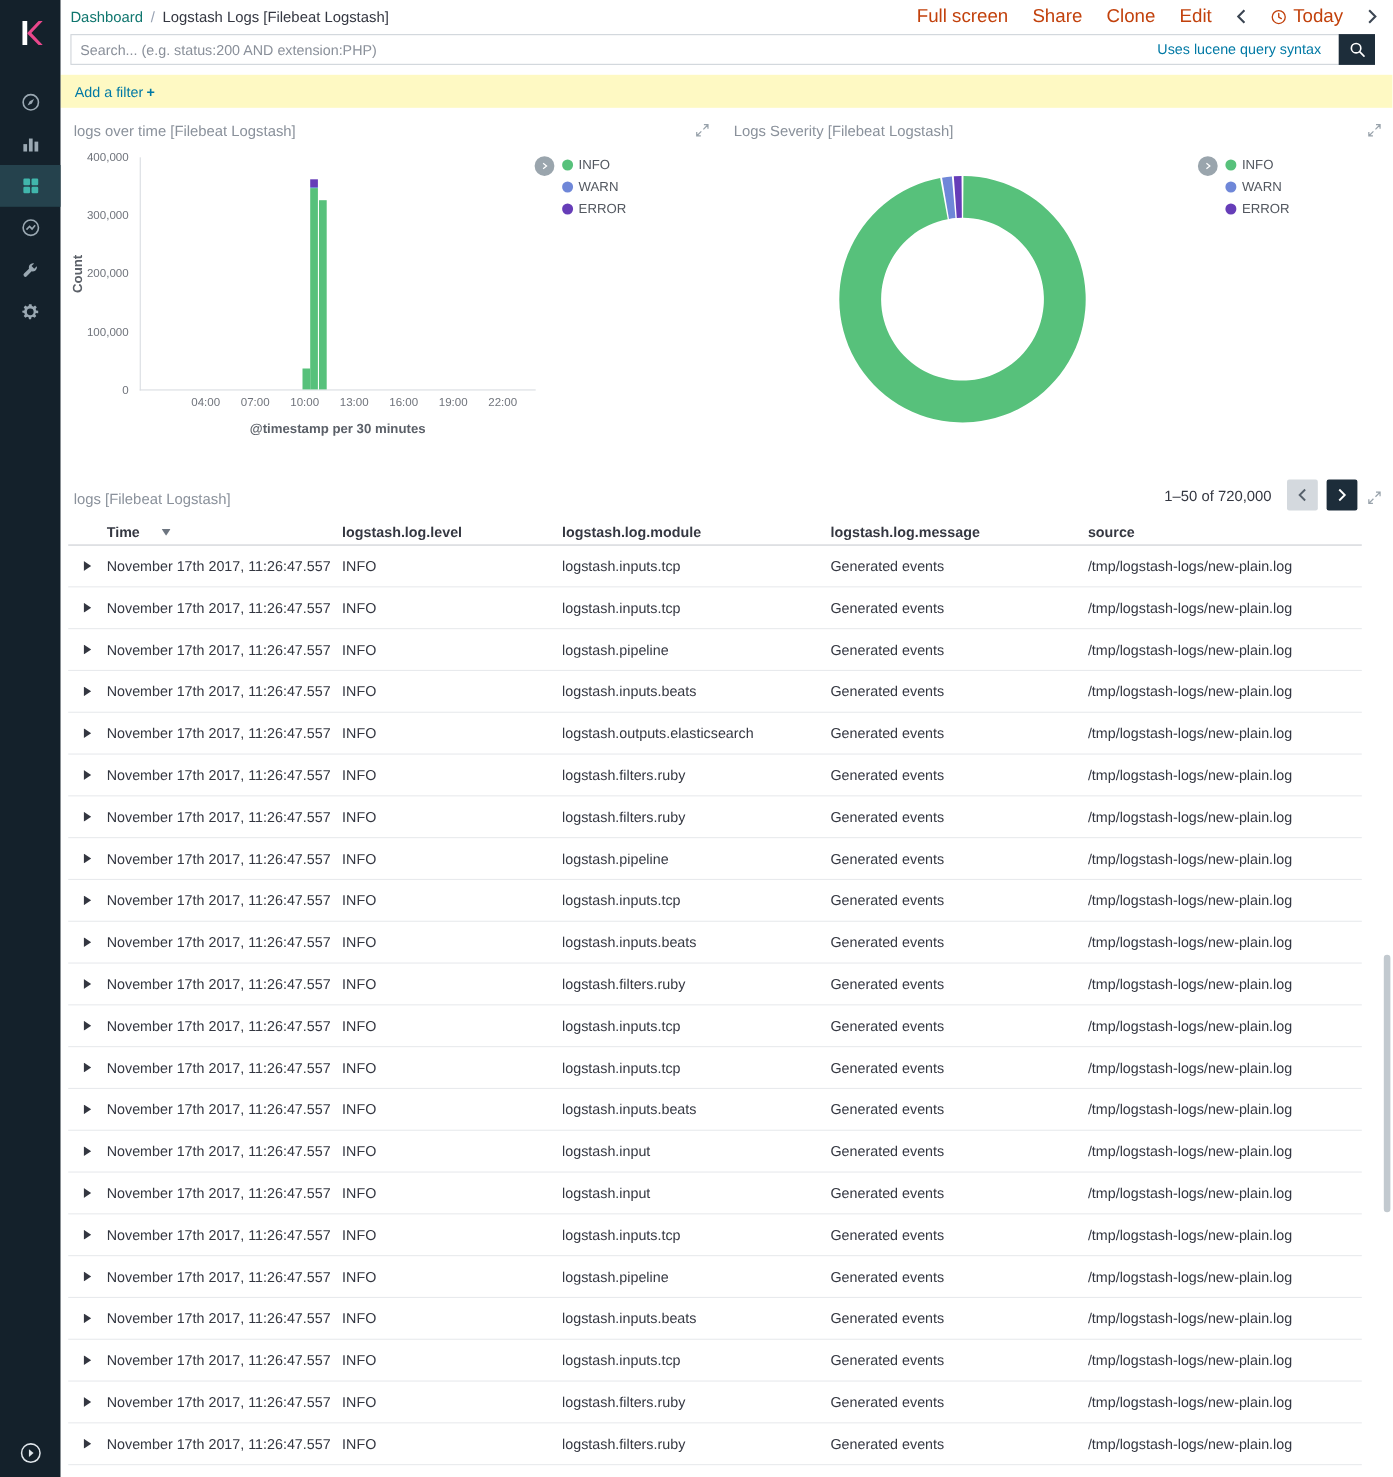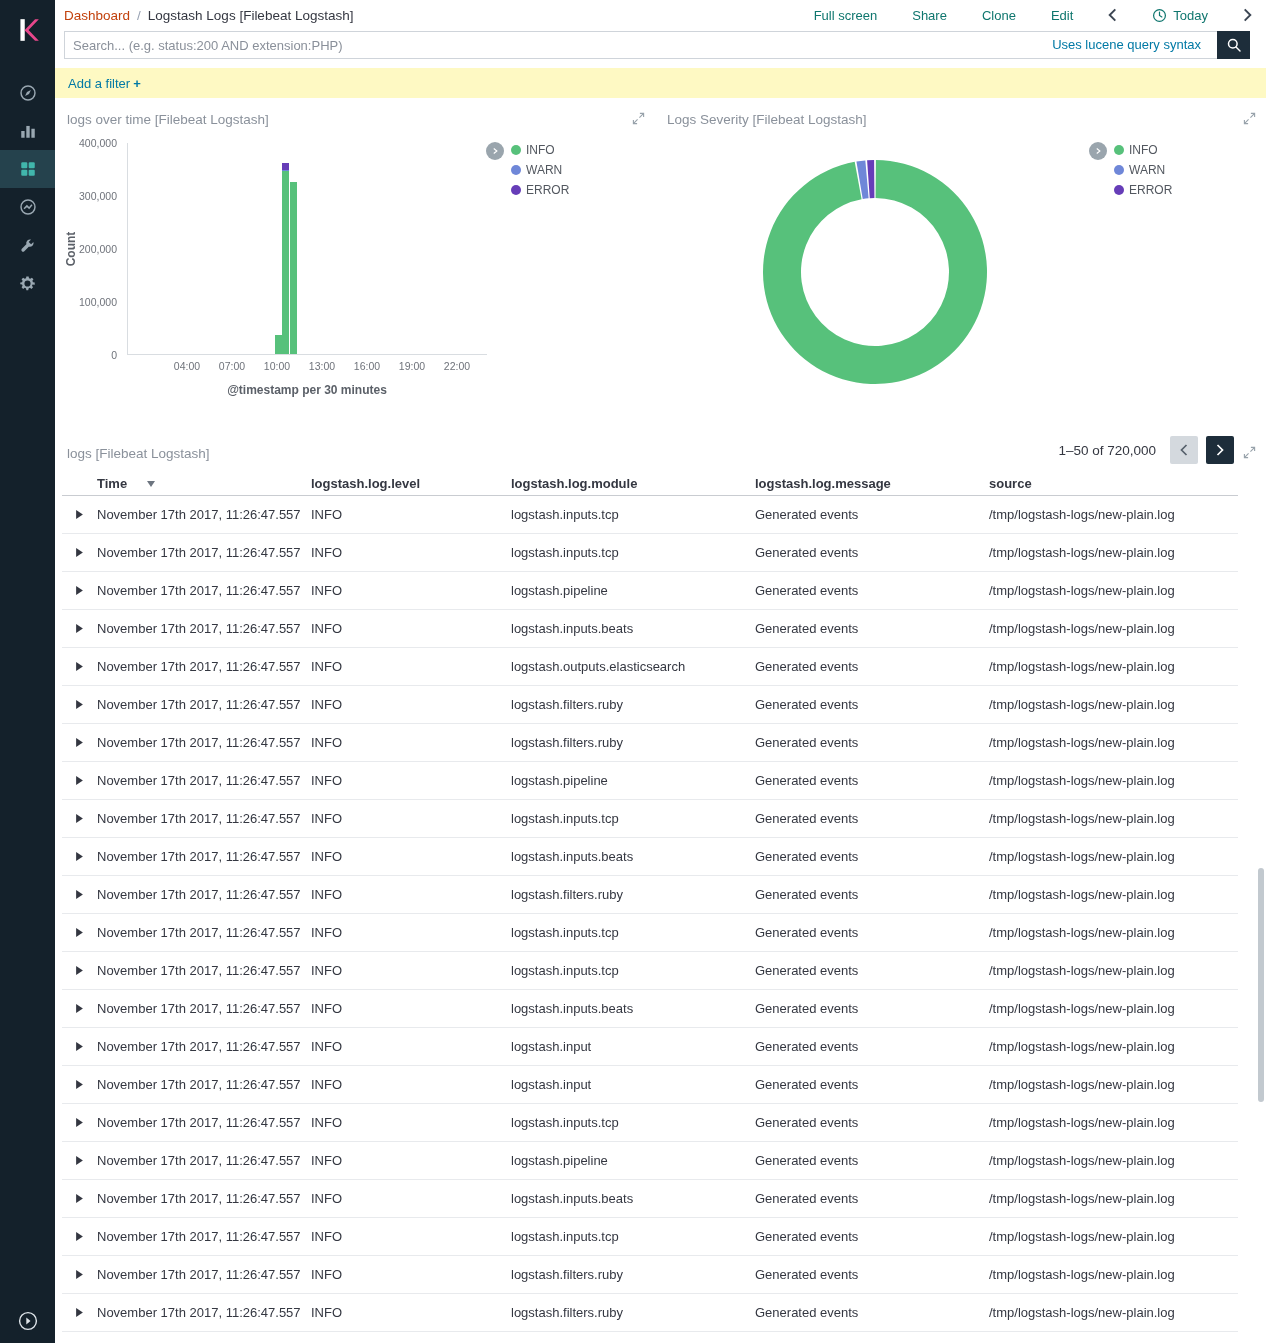--- a/index.html
+++ b/index.html
@@ -13,24 +13,24 @@
   .nav{margin-top:14px}
   .nav-item{height:38px;display:flex;align-items:center;justify-content:center;color:#9aa8b2;cursor:pointer}
   .nav-item.active{background:#25424d;color:#41b6ac}
   .collapse-btn{position:absolute;bottom:12px;left:0;width:55px;display:flex;justify-content:center;color:#dfe5ea;cursor:pointer}
 
   
   .main{position:absolute;left:55px;top:0;right:0;bottom:0}
 
   .topbar{height:30px;display:flex;align-items:center;padding:0 14px 0 9px}
   .breadcrumb{display:flex;align-items:center;gap:7px;font-size:13.5px}
-  .breadcrumb .root{color:#c2410c;cursor:pointer}
+  .breadcrumb .root{color:#0f766e;cursor:pointer}
   .crumb-sep{color:#98a2b3}
   .crumb-current{color:#343741}
-  .topbar-right{margin-left:auto;display:flex;align-items:center;gap:35px;color:#0f766e;font-size:13px}
+  .topbar-right{margin-left:auto;display:flex;align-items:center;gap:22px;color:#c2410c;font-size:17px}
   .tb-action{cursor:pointer}
   .chev{display:flex;align-items:center;cursor:pointer;color:#3c4653}
   .today{display:flex;align-items:center;gap:6px;cursor:pointer}
 
   .search-row{padding:1px 16px 0 9px;height:30px}
   .search-wrap{position:relative;height:28px}
   .search-input{width:100%;height:28px;border:1px solid #cfd4da;border-radius:0;padding:0 112px 0 8px;font-size:13px;color:#343741;font-family:"Liberation Sans",sans-serif;outline:none}
   .search-input::placeholder{color:#8a909a}
   .search-hint{position:absolute;right:49px;top:6px;color:#0079a5;font-size:13px;cursor:pointer}
   .search-btn{position:absolute;right:0;top:0;width:33px;height:28px;background:#1d2d3a;border:none;display:flex;align-items:center;justify-content:center;cursor:pointer}

